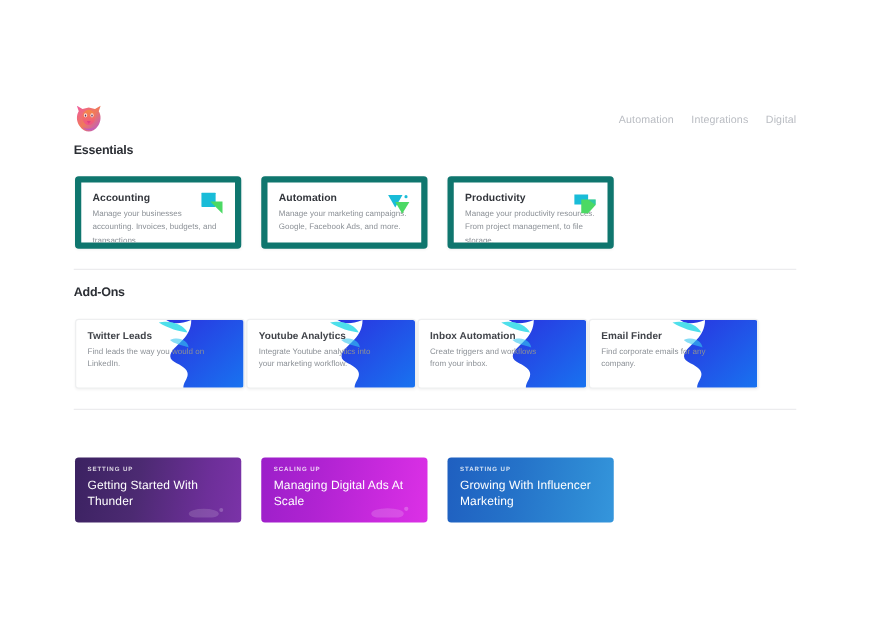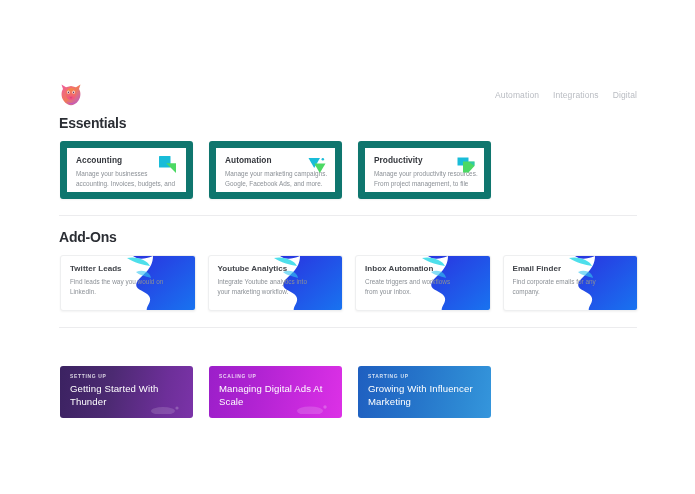--- a/index.html
+++ b/index.html
@@ -49,21 +49,21 @@
     color: #b9bcc2;
     text-decoration: none;
     letter-spacing: 0.1px;
     white-space: nowrap;
   }
 
   
   .section-title {
     position: absolute;
     left: 59px;
-    font-size: 14px;
+    font-size: 10px;
     font-weight: bold;
     color: #2b2e34;
     letter-spacing: -0.2px;
   }
   #title-essentials { top: 115px; }
   #title-addons     { top: 229px; }
   #title-case       { top: 344px; }
 
   
   .divider {
@@ -84,21 +84,21 @@
     width: 431px;
     height: 58px;
     display: flex;
     gap: 16px;
   }
   .ess-card {
     position: relative;
     width: 133px;
     height: 58px;
     background: #ffffff;
-    border: 7px solid #0f766e;
+    border: 5px solid #0f766e;
     border-radius: 3px;
     box-shadow: 0 1px 2px rgba(30,35,45,0.055);
     padding: 7px 9px 6px 9px;
     overflow: hidden;
   }
   .ess-name {
     font-size: 8.3px;
     font-weight: bold;
     color: #33363c;
     margin-bottom: 4px;
@@ -121,21 +121,21 @@
   .ess-icon svg { display: block; }
 
   
   .row-addons {
     position: absolute;
     left: 60px;
     top: 255px;
     width: 578px;
     height: 56px;
     display: flex;
-    gap: 12px;
+    gap: 1px;
   }
   .addon-card {
     position: relative;
     width: 136px;
     height: 56px;
     background: #ffffff;
     border: 1px solid #eeeff0;
     border-radius: 3px;
     box-shadow: 0 1px 2px rgba(30,35,45,0.055);
     overflow: hidden;

